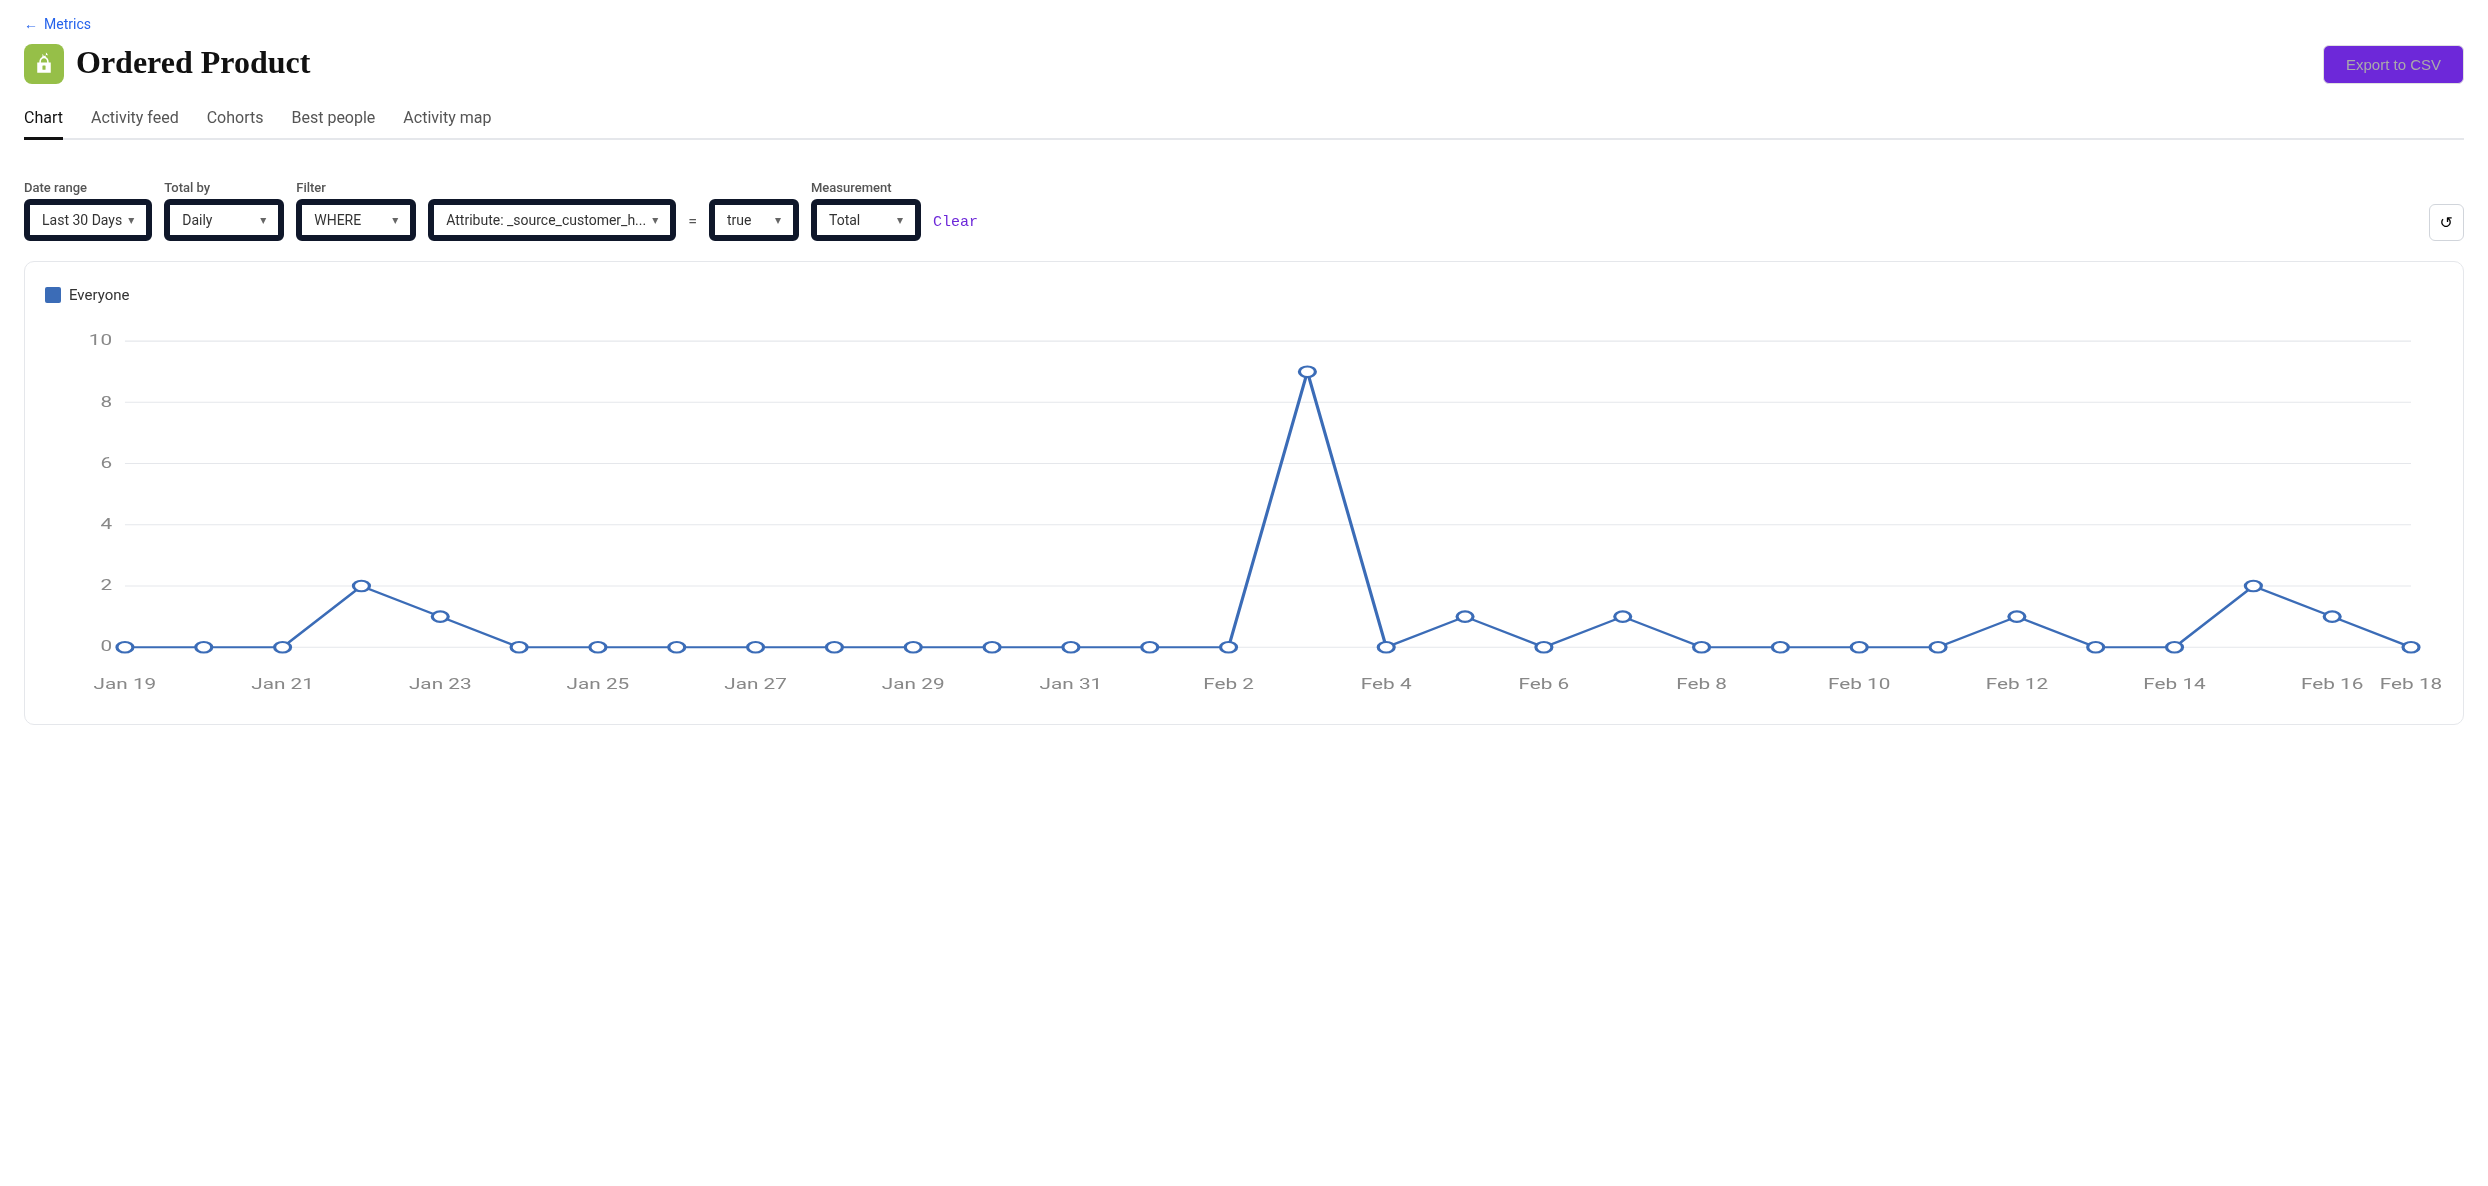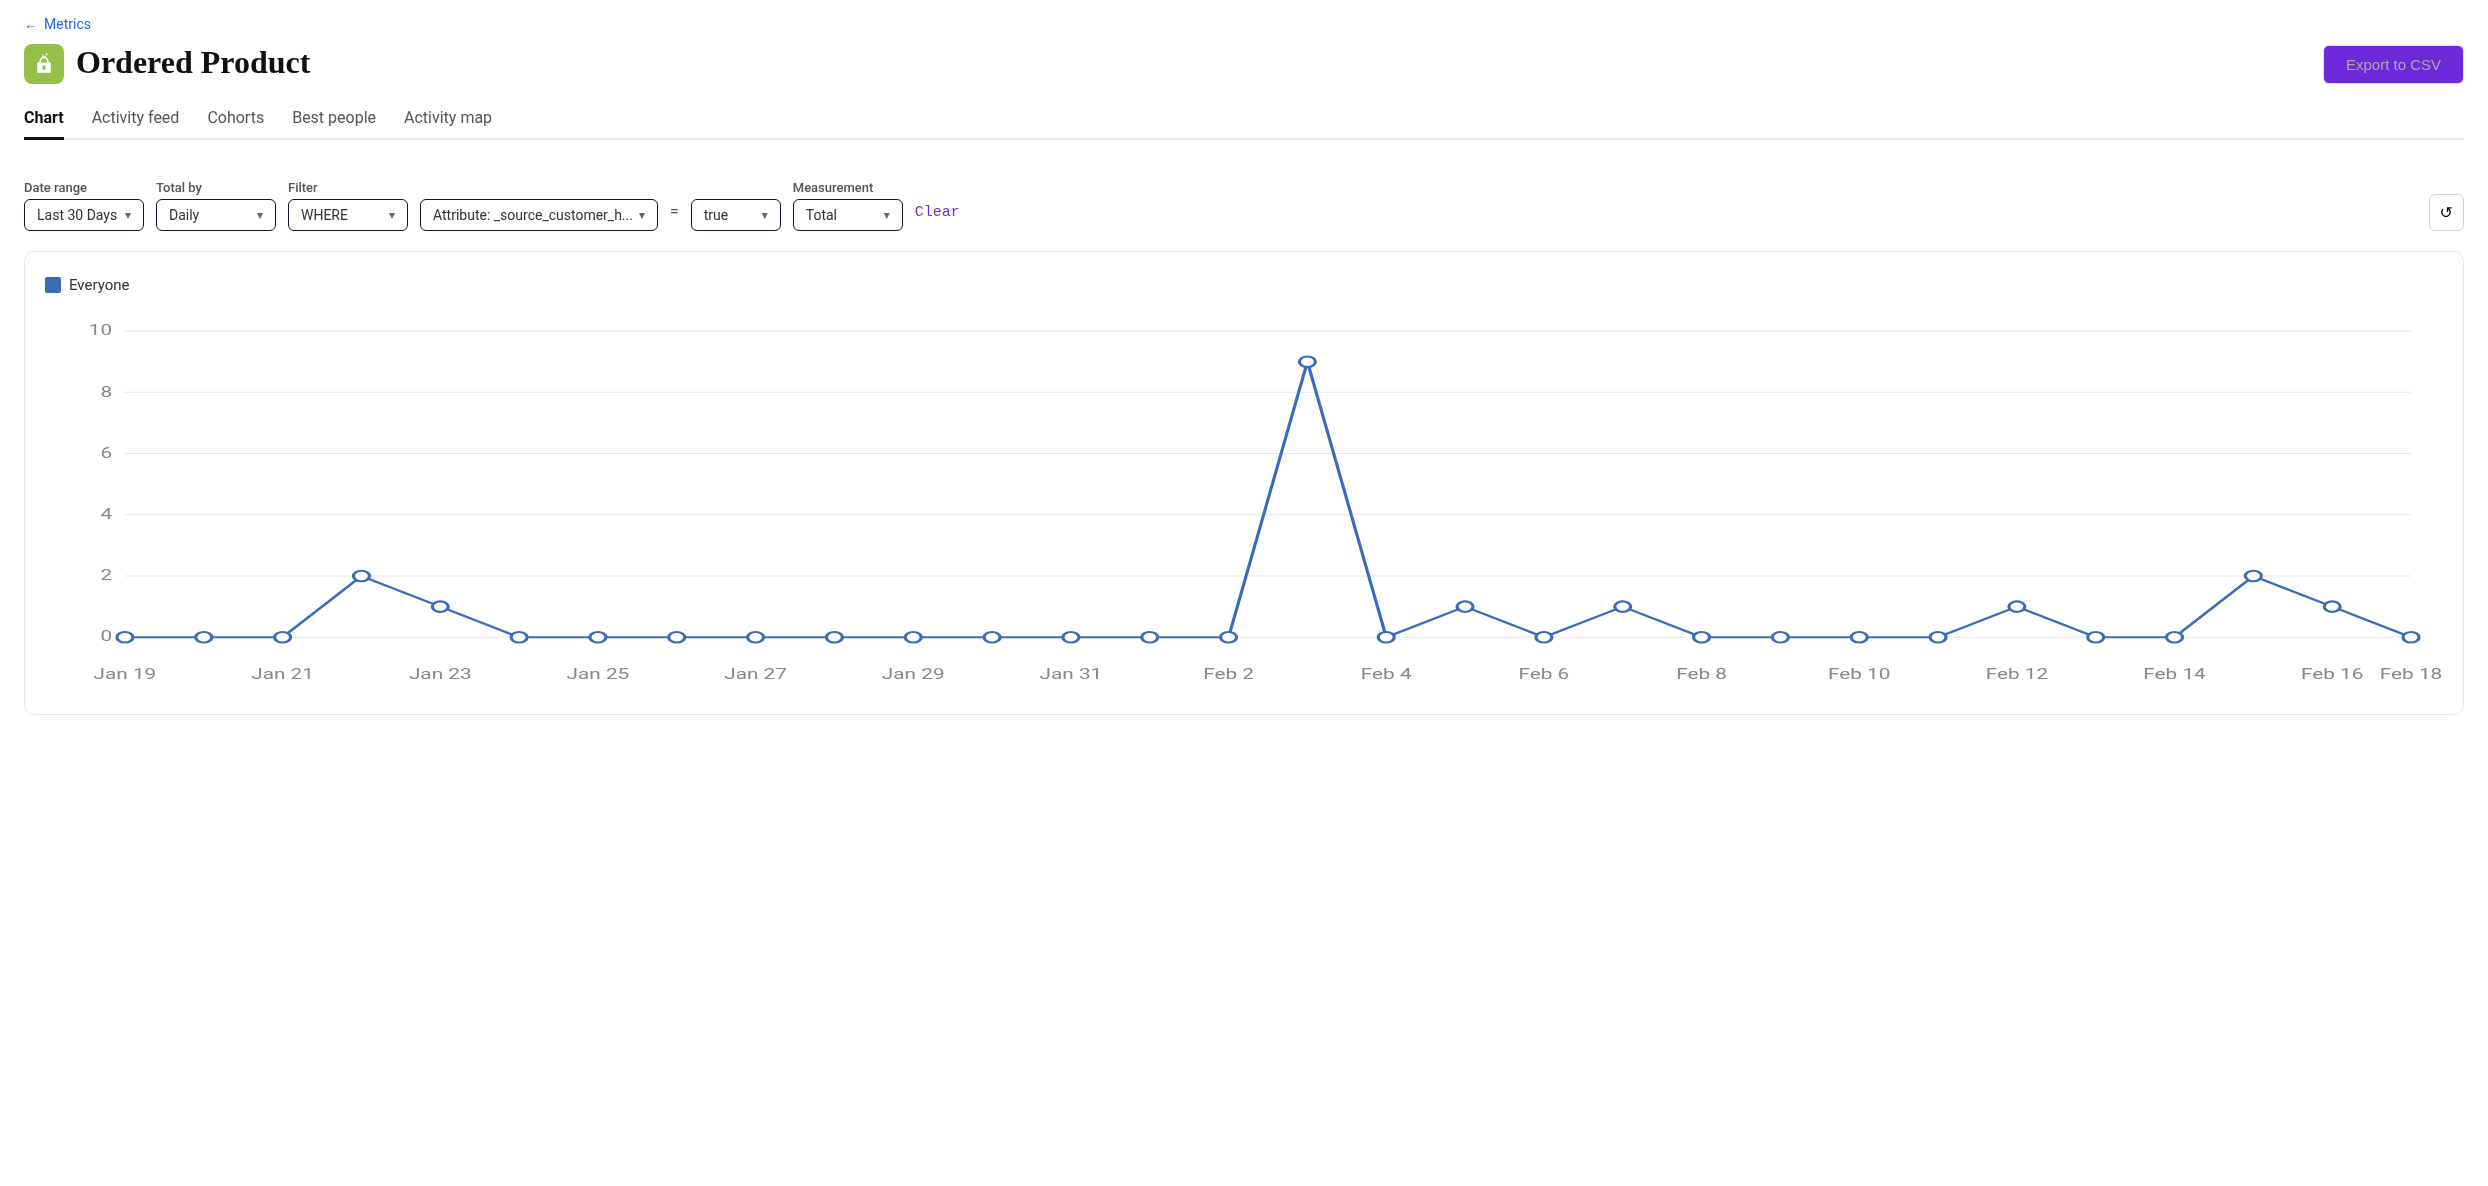--- a/index.html
+++ b/index.html
@@ -65,21 +65,21 @@
       font-size: 16px;
       padding: 8px 0 10px;
       cursor: pointer;
       color: #555;
       border-bottom: 3px solid transparent;
       margin-bottom: -2px;
     }
     .tab.active {
       color: #111;
       border-bottom: 3px solid #111;
-      font-weight: 700;
+      font-weight: 400;
     }
     .filters-row {
       display: flex;
       align-items: flex-end;
       gap: 12px;
       margin-bottom: 20px;
       flex-wrap: wrap;
     }
     .filter-group {
       display: flex;
@@ -89,21 +89,21 @@
     }
     .filter-label {
       font-size: 13px;
       color: #555;
       font-weight: 500;
     }
     .filter-select {
       display: flex;
       align-items: center;
       gap: 6px;
-      border: 1px solid #0f172a;
+      border: 6px solid #0f172a;
       border-radius: 6px;
       padding: 7px 12px;
       font-size: 14px;
       cursor: pointer;
       background: #fff;
       color: #333;
       min-width: 120px;
     }
     .filter-select .chevron {
       margin-left: auto;

